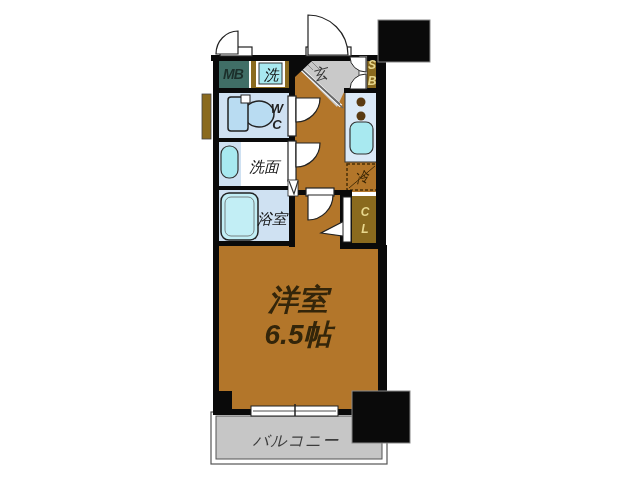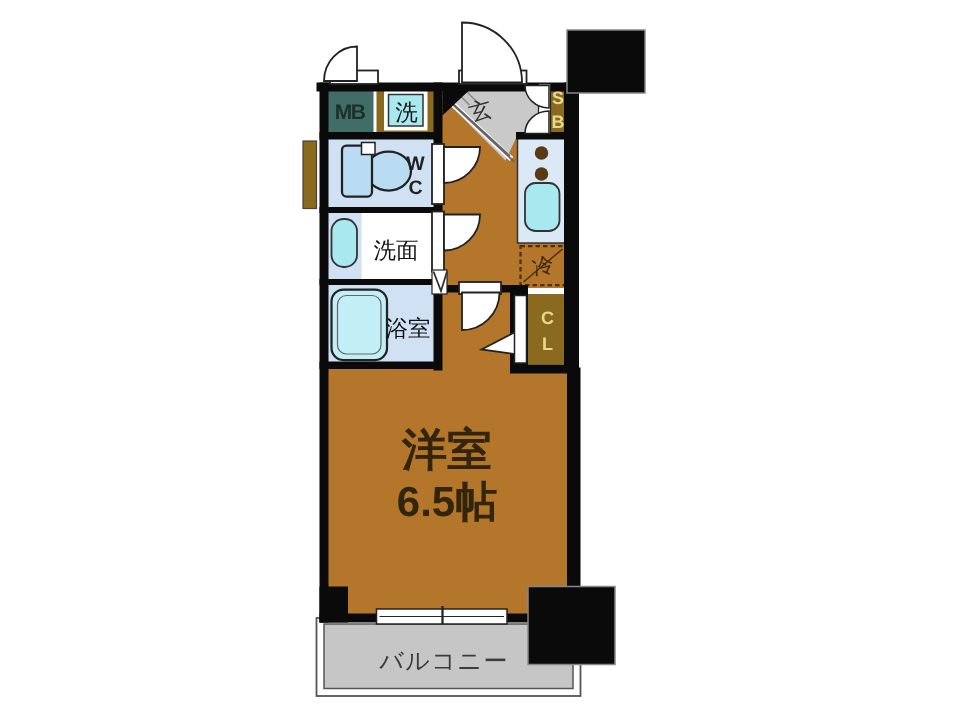--- a/index.html
+++ b/index.html
@@ -1,16 +1,16 @@
 <!DOCTYPE html>
 <html><head>
 <meta charset="utf-8">
 <style>
   html,body{margin:0;padding:0;background:#ffffff;}
-  .stage{width:640px;height:480px;position:relative;background:#fff;overflow:hidden;}
+  .stage{width:640px;height:480px;position:relative;background:#fff;overflow:hidden;font-style:italic;}
   svg text{font-family:"Liberation Sans","DejaVu Sans",sans-serif;}
   .t-mb{font-size:14px;font-weight:bold;fill:#1c2f2b;letter-spacing:-1px;}
   .t-dark{font-size:15px;fill:#111;}
   .t-genkan{font-size:15px;fill:#333;}
   .t-pale{font-size:12px;font-weight:bold;fill:#e8d88e;}
   .t-wc{font-size:13px;font-weight:bold;fill:#222;}
   .t-fridge{font-size:14px;fill:#3a2605;}
   .t-room{font-size:30px;font-weight:bold;fill:#33250a;}
   .t-room2{font-size:28px;font-weight:bold;fill:#33250a;}
   .t-balcony{font-size:16px;fill:#3c3c3c;letter-spacing:1px;}

